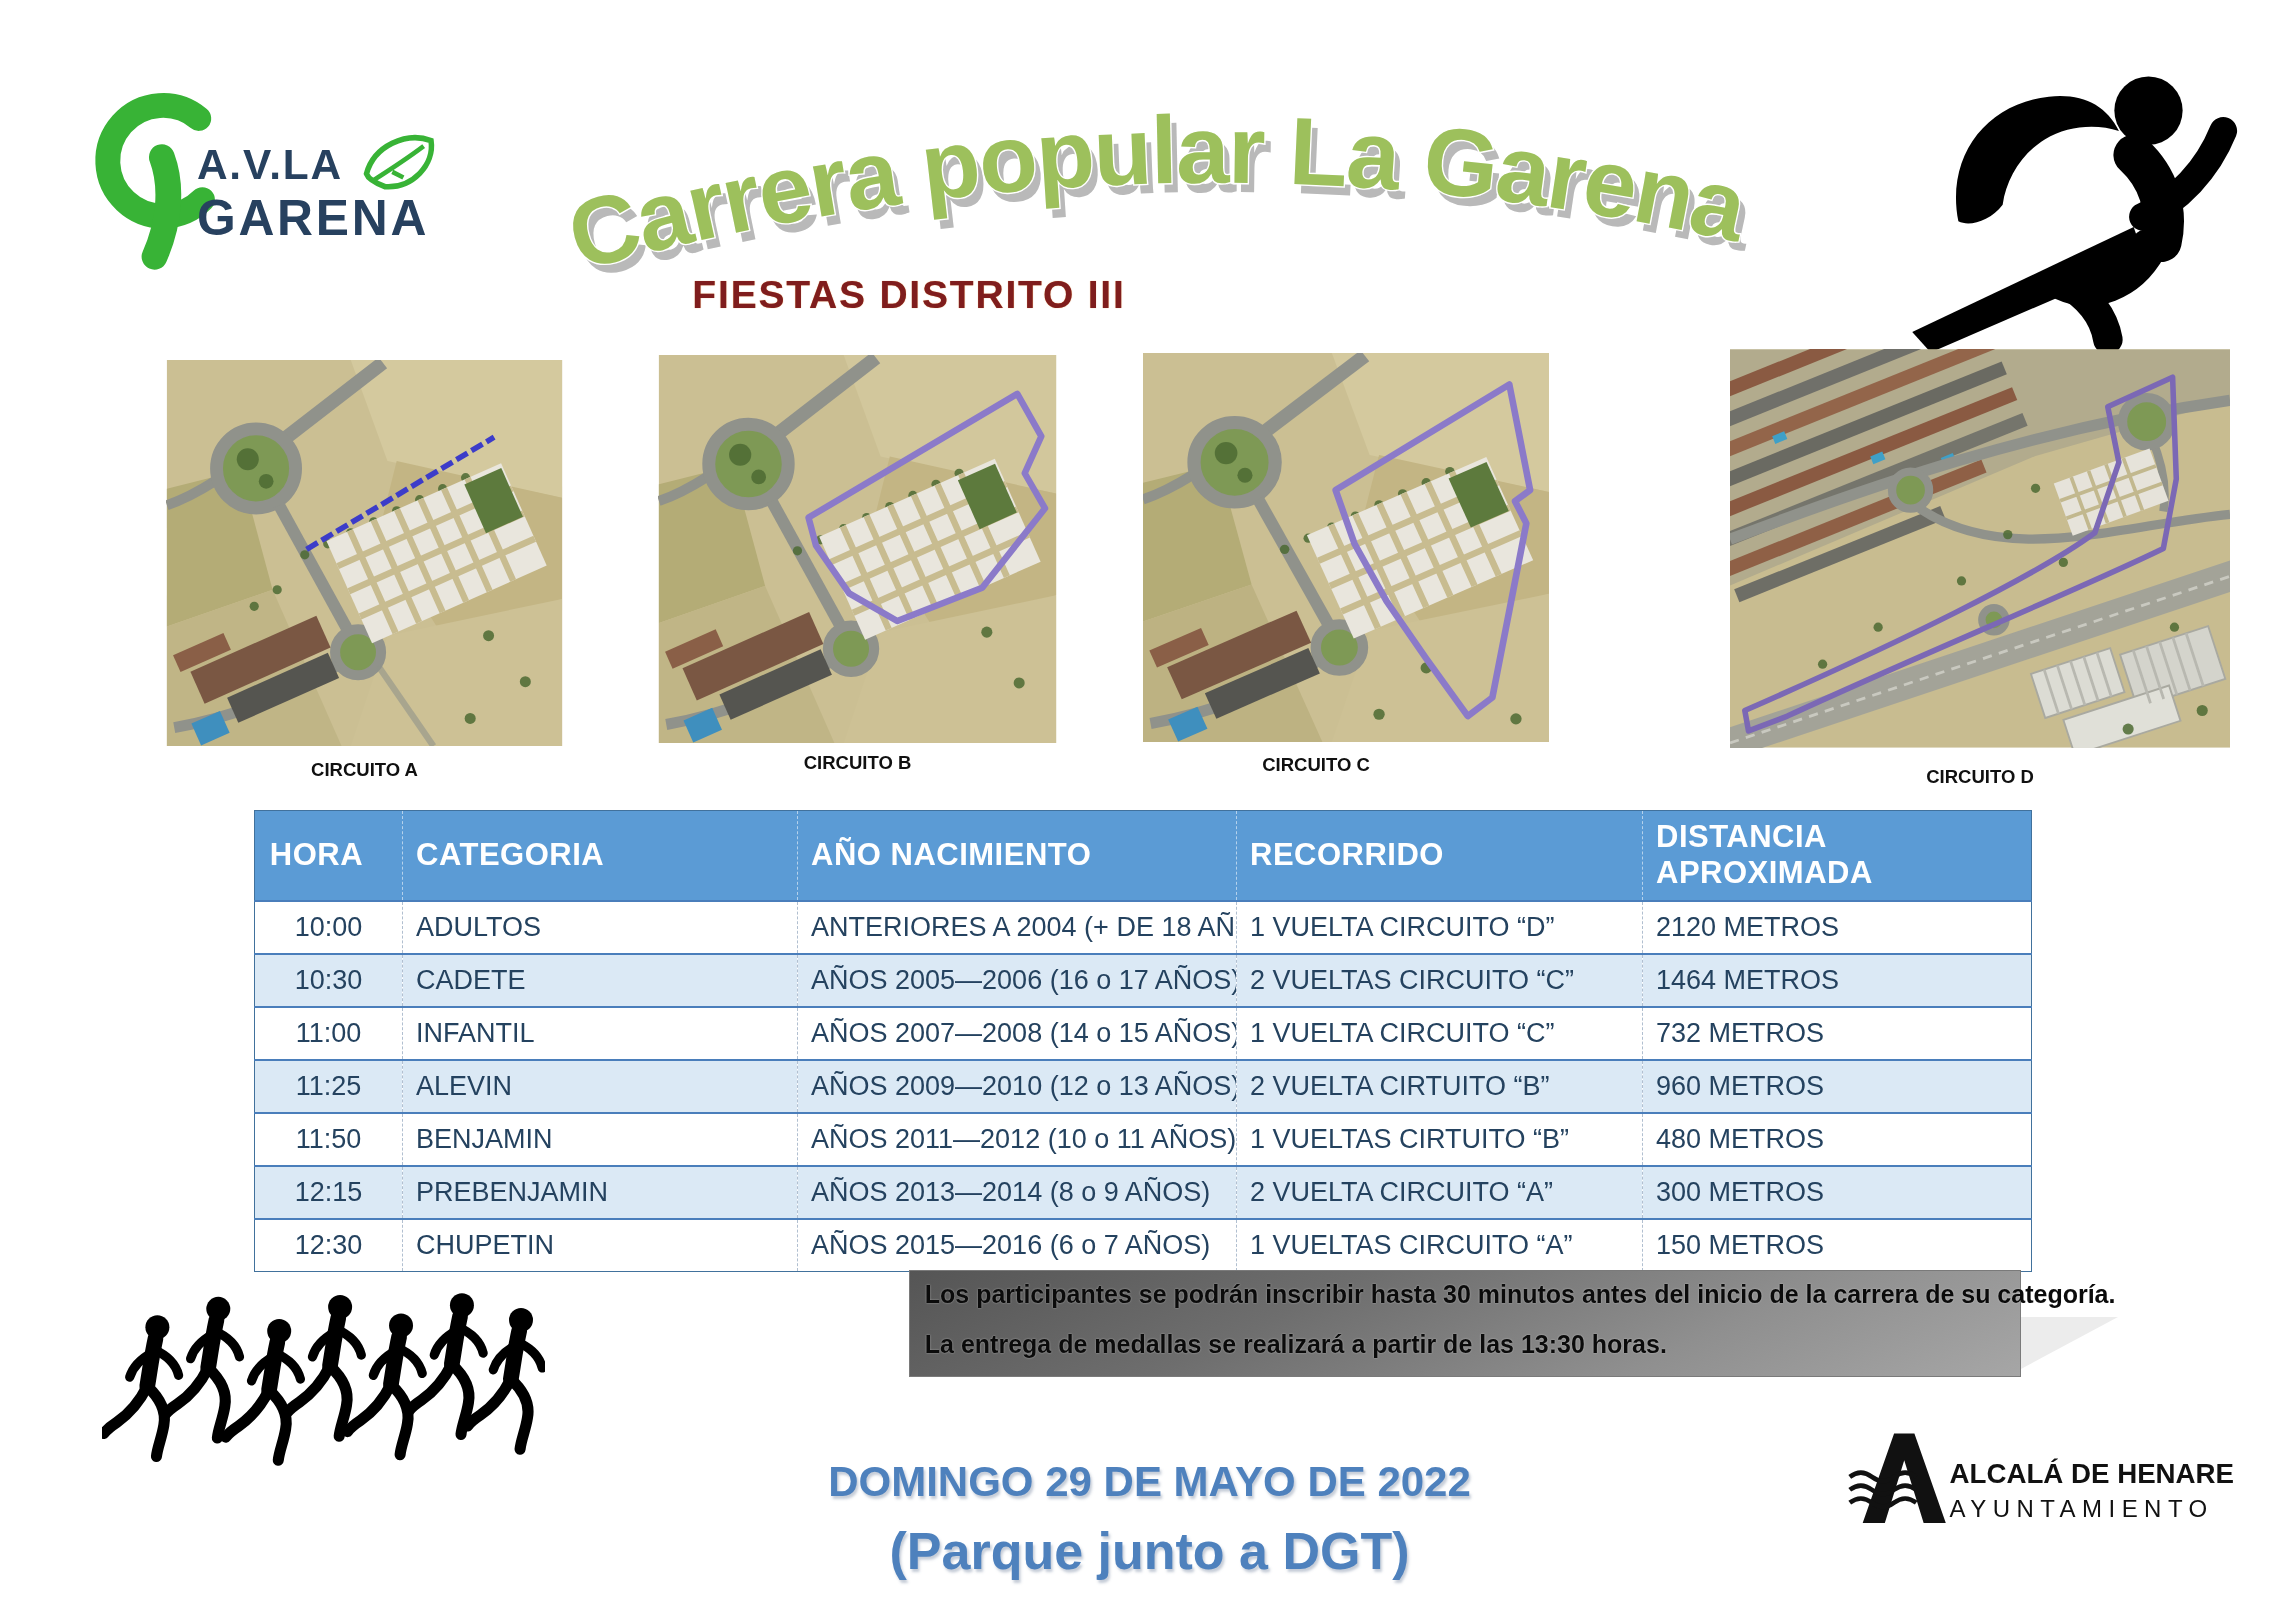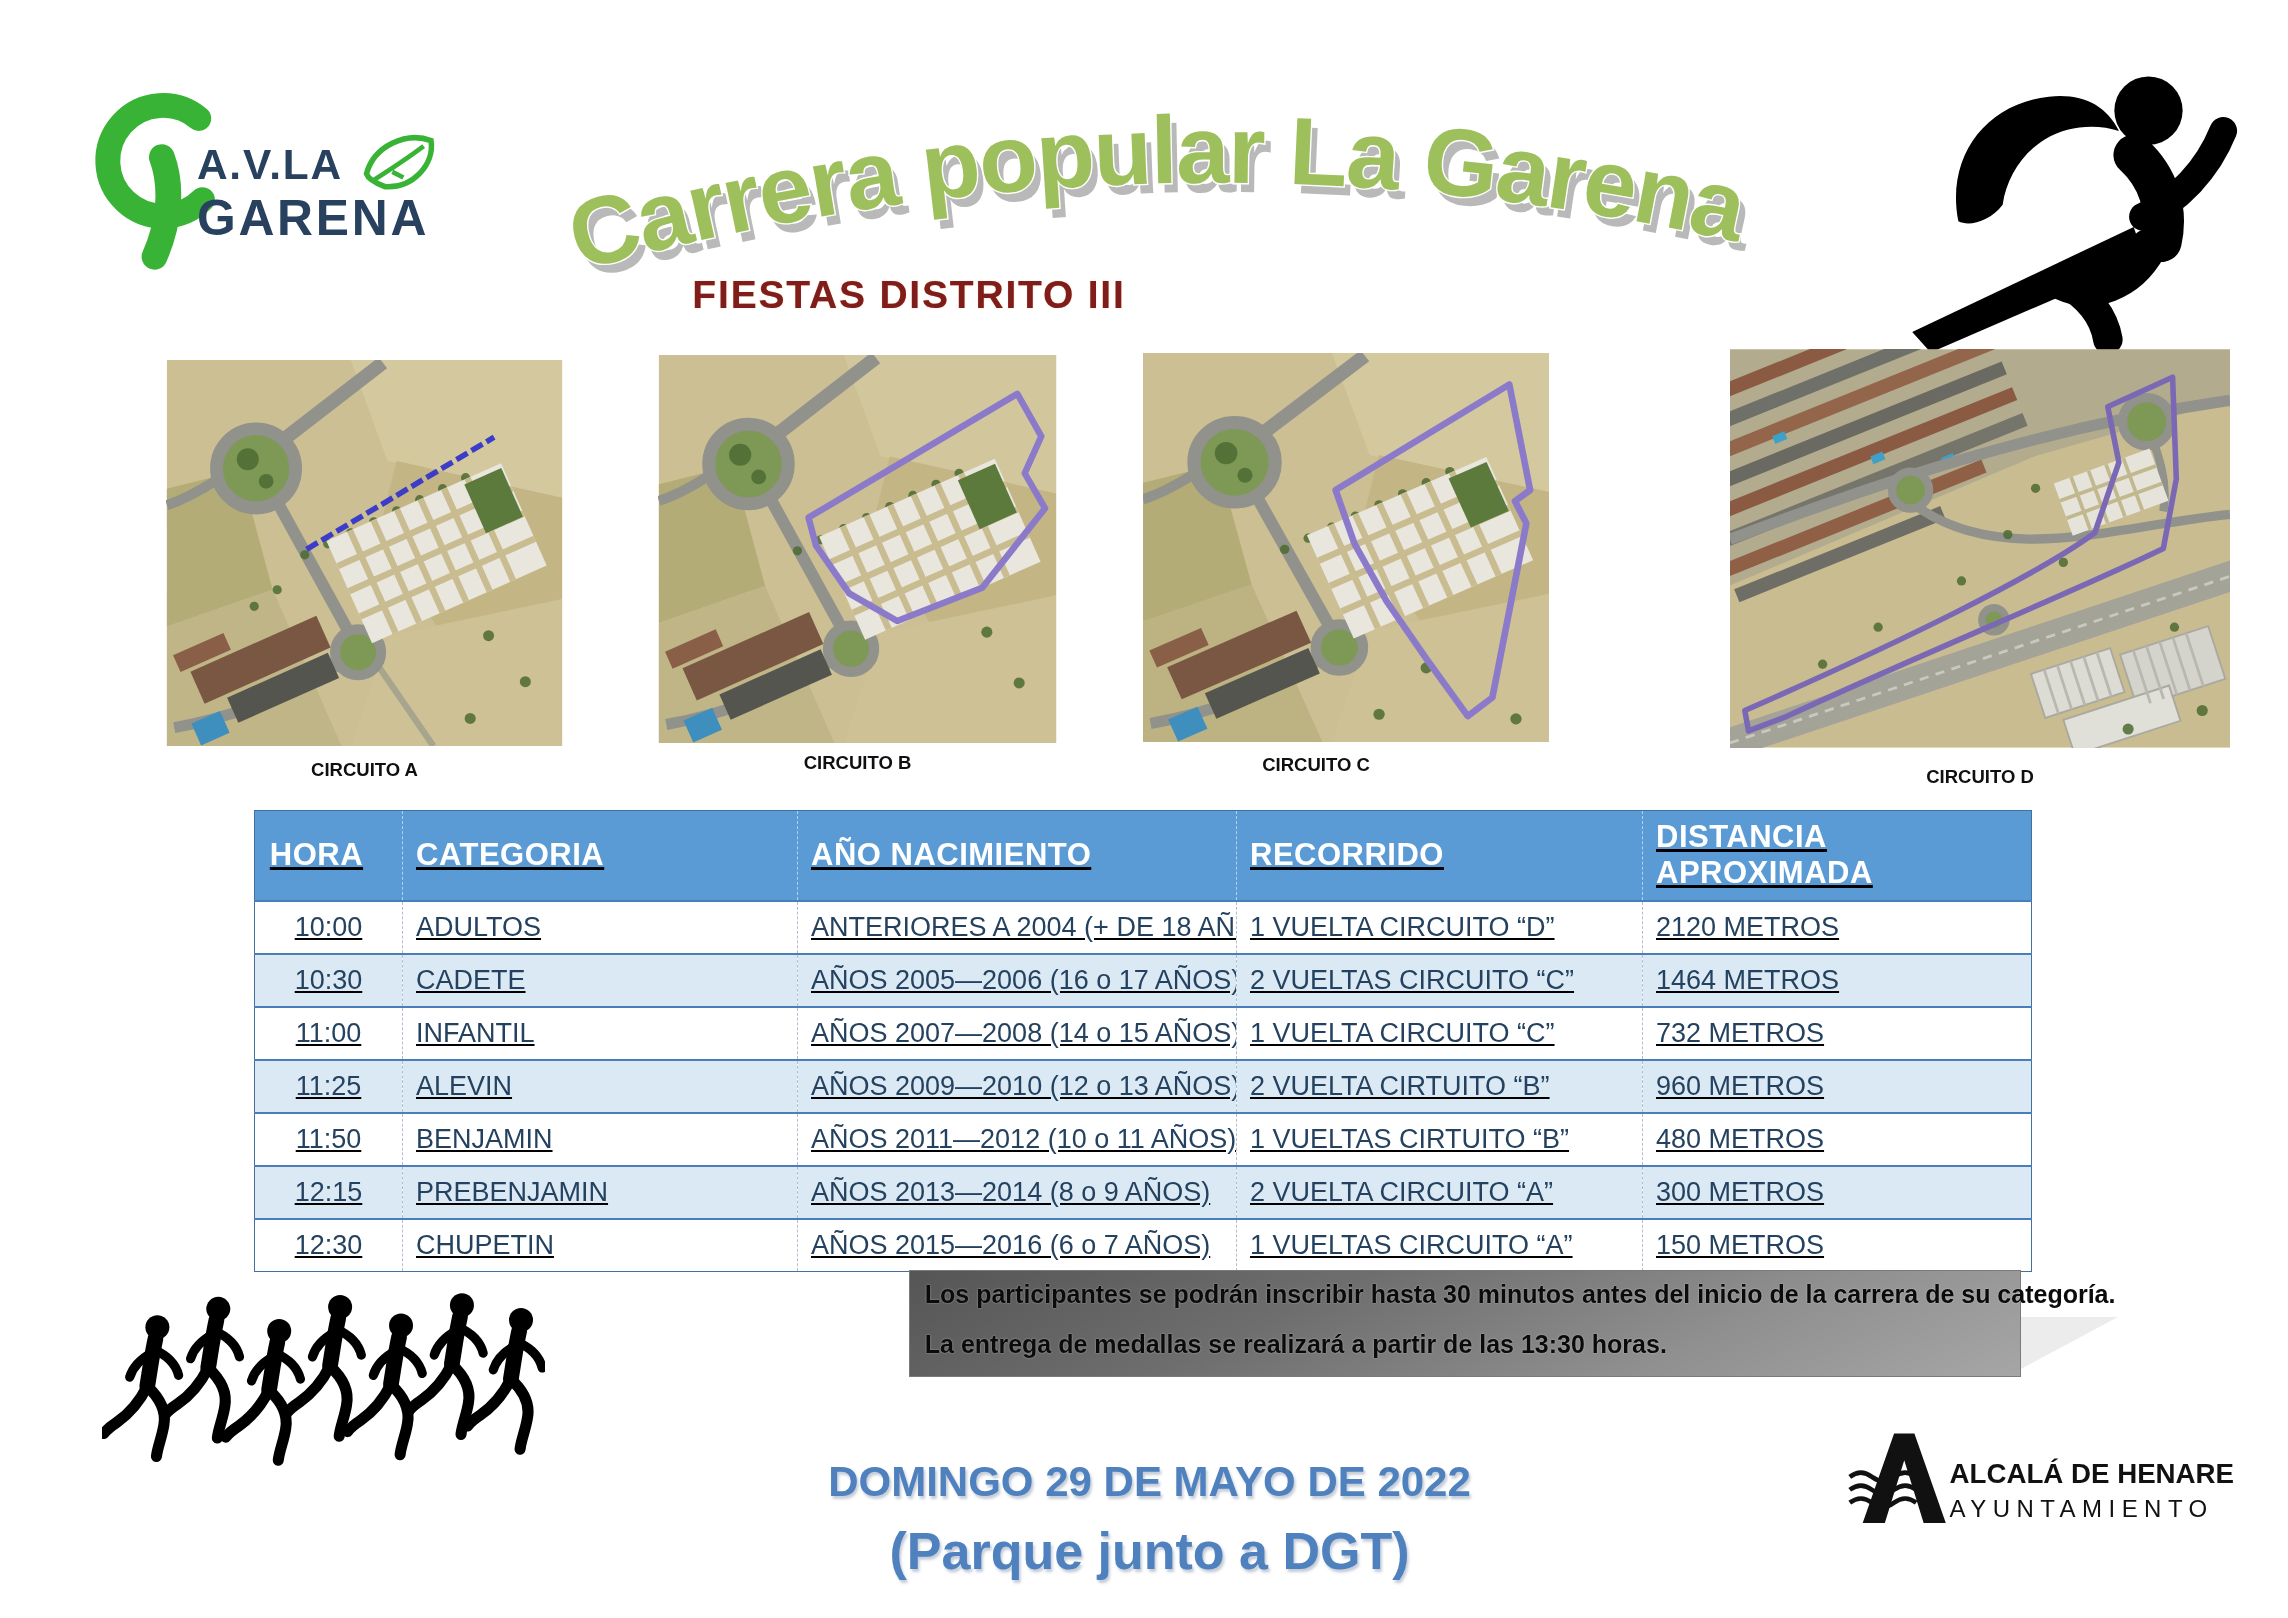--- a/index.html
+++ b/index.html
@@ -28,21 +28,21 @@
   .routeD{stroke:#7b68b5;stroke-width:6;fill:none;stroke-linejoin:round;}
 
   
   .sched{position:absolute;left:254px;top:810px;width:1778px;border-collapse:collapse;table-layout:fixed;}
   .sched th{background:#5b9bd5;color:#ffffff;font-size:31px;font-weight:600;text-align:left;padding:8.3px 13px;border-left:0.9px dashed rgba(255,255,255,.55);letter-spacing:0.5px;}
   .sched th:first-child{border-left:none;padding-left:14.8px;}
   .sched td{font-size:27px;color:#24425f;padding:10px 13px;border-top:2.8px solid #4a7ebb;border-left:0.9px dashed rgba(125,148,176,.6);white-space:nowrap;overflow:hidden;}
   .sched td:first-child{border-left:none;text-align:center;}
   .sched tr:nth-child(even) td{background:#dbe9f5;}
   .sched tr:nth-child(odd) td{background:#ffffff;}
-  .sched{border:1.8px solid #41719c;text-decoration:underline;}
+  .sched{border:1.8px solid #41719c;}
   .sched col.c1{width:148px;} .sched col.c2{width:395px;} .sched col.c3{width:439px;}
   .sched col.c4{width:406px;} .sched col.c5{width:389px;}
 
   
   .notes{left:909px;top:1270px;width:1112px;height:107px;background:linear-gradient(155deg,#555555 0%,#6e6e6e 35%,#8f8f8f 70%,#a6a6a6 100%);border:0.9px solid #7a7a7a;box-sizing:border-box;padding-left:36px;}
   .notes .ln{position:absolute;left:14.8px;right:13px;font-size:25px;font-weight:bold;color:#0b0b0b;text-shadow:0 0 1.8px rgba(255,255,255,.55);white-space:nowrap;}
   .notes .l1{top:9.2px;}
   .notes .l2{top:59px;}
   .pennant{left:2021px;top:1317px;width:97px;height:52px;background:#ececec;clip-path:polygon(0 0,100% 0,0 100%);}
 

